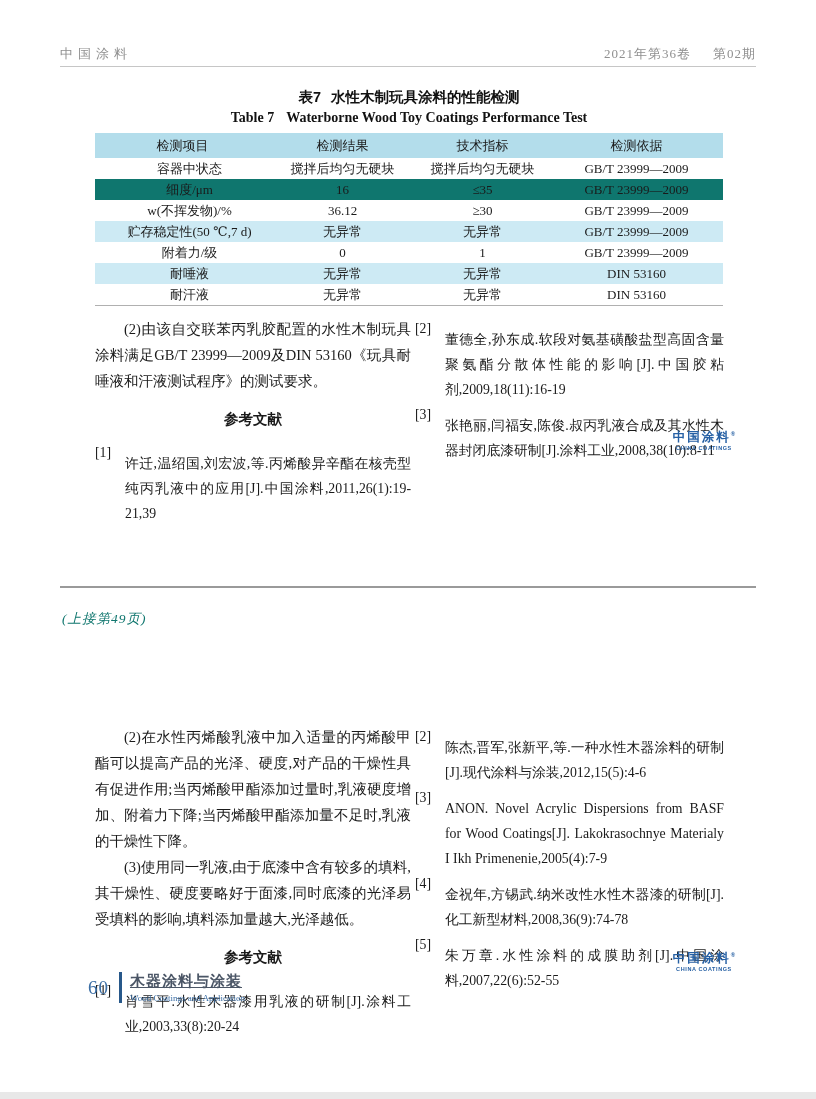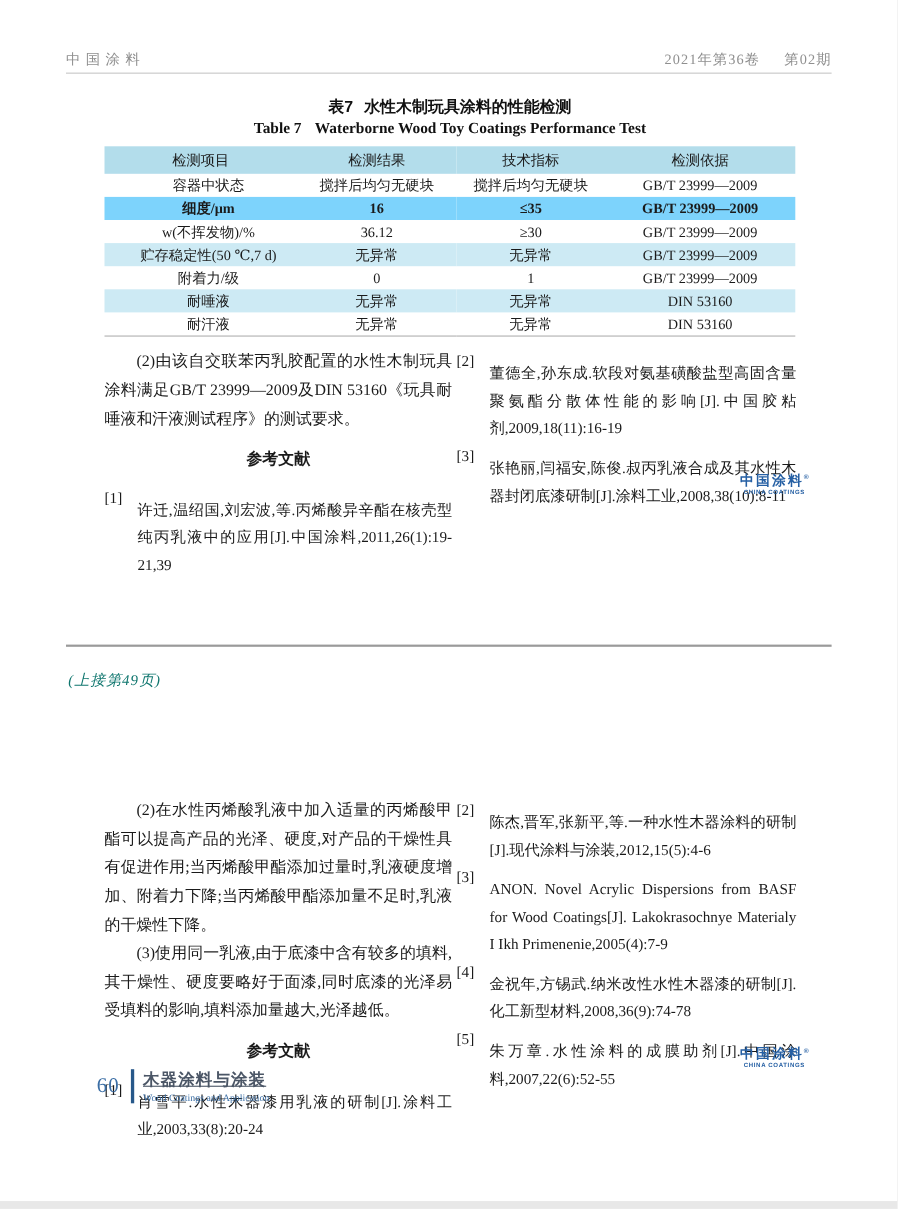--- a/index.html
+++ b/index.html
@@ -25,21 +25,21 @@
              border-bottom:1px solid #b0b0b0;}
   table.perf th{height:23px;font-weight:normal;text-align:center;}
   table.perf td{height:21px;text-align:center;padding:0;}
   table.perf td.c-left{text-align:center;padding-left:14px;}
 
   
   .col{position:absolute;font-size:14.5px;line-height:26px;}
   .col-l{left:95px;width:316px;}
   .col-r{left:415px;width:309px;}
   .para{margin:0;text-indent:2em;text-align:justify;}
-  .ref-heading{text-align:center;font-family:Liberation Mono, monospace;
+  .ref-heading{text-align:center;font-family:Liberation Serif, serif;
                font-weight:bold;font-size:14.5px;margin:12px 0 8px 0;}
   .ref{display:flex;font-size:13.8px;line-height:25px;}
   .ref-label{flex:0 0 30px;}
   .ref-text{flex:1;text-align:justify;margin-top:11px;}
 
   
   .divider{position:absolute;left:60px;right:60px;top:586px;border-top:2px solid #9a9a9a;}
   .contnote{position:absolute;left:62px;top:610px;font-size:13.5px;font-style:italic;
             letter-spacing:1px;color:#0f766e;}
 
@@ -95,21 +95,21 @@
             <th>检测依据</th>
           </tr>
         </thead>
       <tbody id="perf-body">
           <tr>
             <td class="c-left">容器中状态</td>
             <td>搅拌后均匀无硬块</td>
             <td>搅拌后均匀无硬块</td>
             <td>GB/T 23999—2009</td>
           </tr>
-          <tr style="background: #7dd3fc; font-weight: bold;">
+          <tr style="background: #0f766e;">
             <td class="c-left">细度/μm</td>
             <td>16</td>
             <td>≤35</td>
             <td>GB/T 23999—2009</td>
           </tr>
           <tr>
             <td class="c-left">w(不挥发物)/%</td>
             <td>36.12</td>
             <td>≥30</td>
             <td>GB/T 23999—2009</td>

